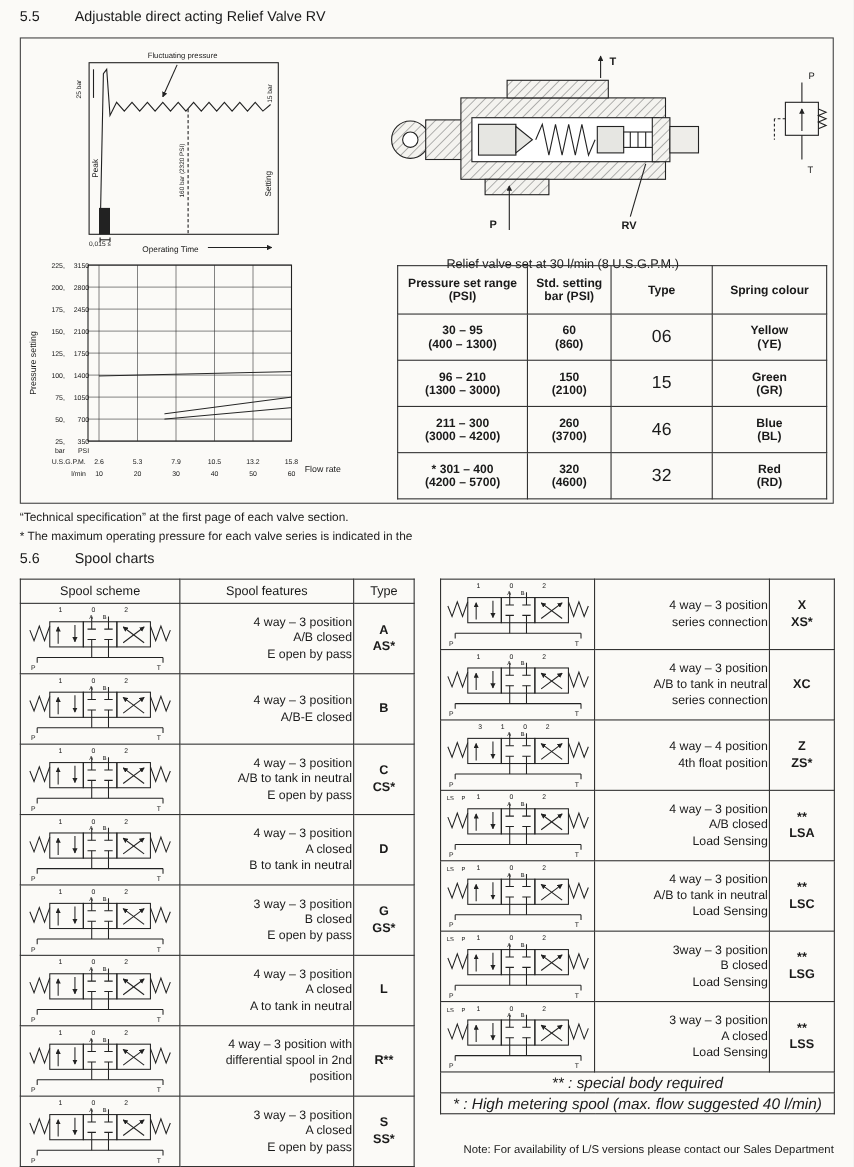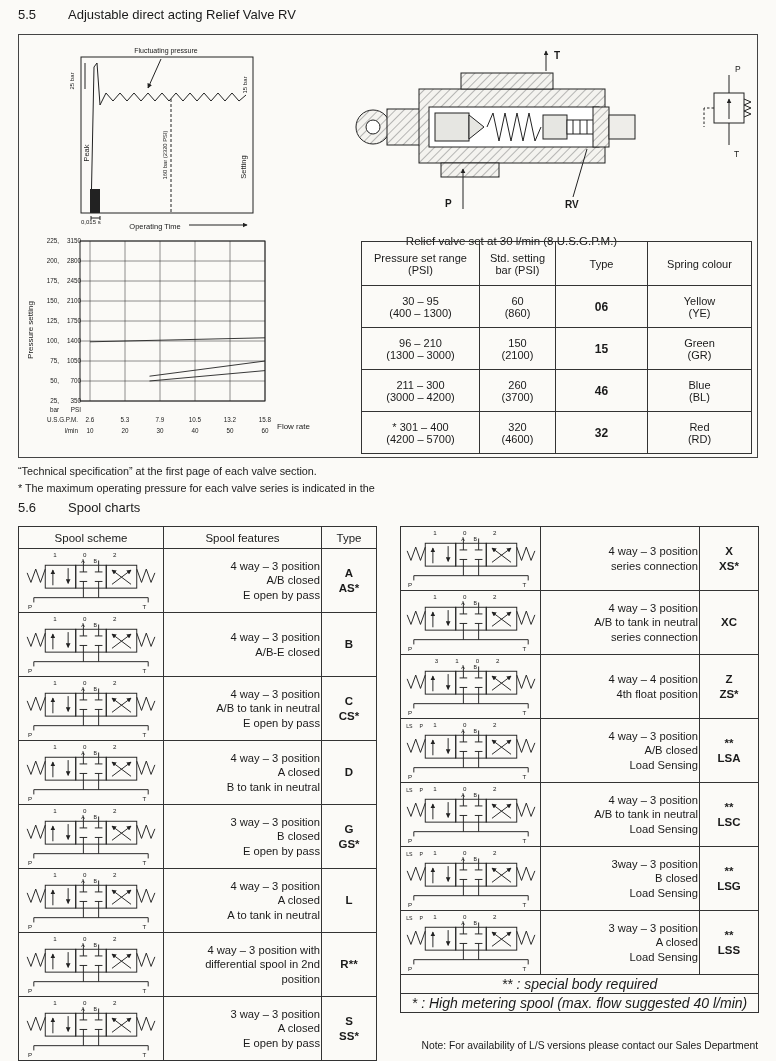--- a/index.html
+++ b/index.html
@@ -8,24 +8,24 @@
           font-family:"Liberation Sans","DejaVu Sans",sans-serif; color:#1a1a1a; overflow:hidden; }
   .abs { position:absolute; }
   .sec-head { position:absolute; left:18px; font-size:13px; }
   .sec-num { display:inline-block; width:50px; }
   .main-box { position:absolute; left:18px; top:34px; width:740px; height:424px; border:1px solid #444; }
   svg { overflow:visible; }
   svg text { fill:#1a1a1a; }
   .caption { position:absolute; left:320px; top:180px; width:345px; text-align:center; font-size:11.5px;margin-top:20px; }
   .rv-table { position:absolute; left:342px; top:206px; border-collapse:collapse; table-layout:fixed; }
   .rv-table th, .rv-table td { border:1px solid #333; text-align:center; vertical-align:middle;
-      white-space:pre-line; font-weight:normal; padding:2px; }
+      white-space:pre-line; font-weight:bold; padding:2px; }
   .rv-table th { font-size:11px; height:44px; }
   .rv-table td { font-size:11px; height:42px; }
-  .rv-table td.type-cell { font-weight:bold; font-size:12px; }
+  .rv-table td.type-cell { font-weight:normal; font-size:16px; }
   .footnote { position:absolute; left:18px; top:463px; font-size:10.8px; line-height:1.55; }
   .spool-table { border-collapse:collapse; table-layout:fixed; position:absolute; }
   .spool-table th { border:1px solid #333; font-size:11.5px; font-weight:normal; height:22px;margin-left:16px; }
   .spool-table td { border:1px solid #333; text-align:center; vertical-align:middle; padding:1px; }
   .spool-left { left:18px; top:526px; width:358px; }
   .spool-right { left:400px; top:526px; width:358px; }
   .spool-left tbody td { height:63px; }
   .spool-right tbody td { height:64px; }
   td.features { font-size:11.2px; white-space:pre-line; line-height:1.28;text-align:right; }
   td.type-col { font-weight:bold; font-size:11.5px; white-space:pre-line; line-height:1.3; }

